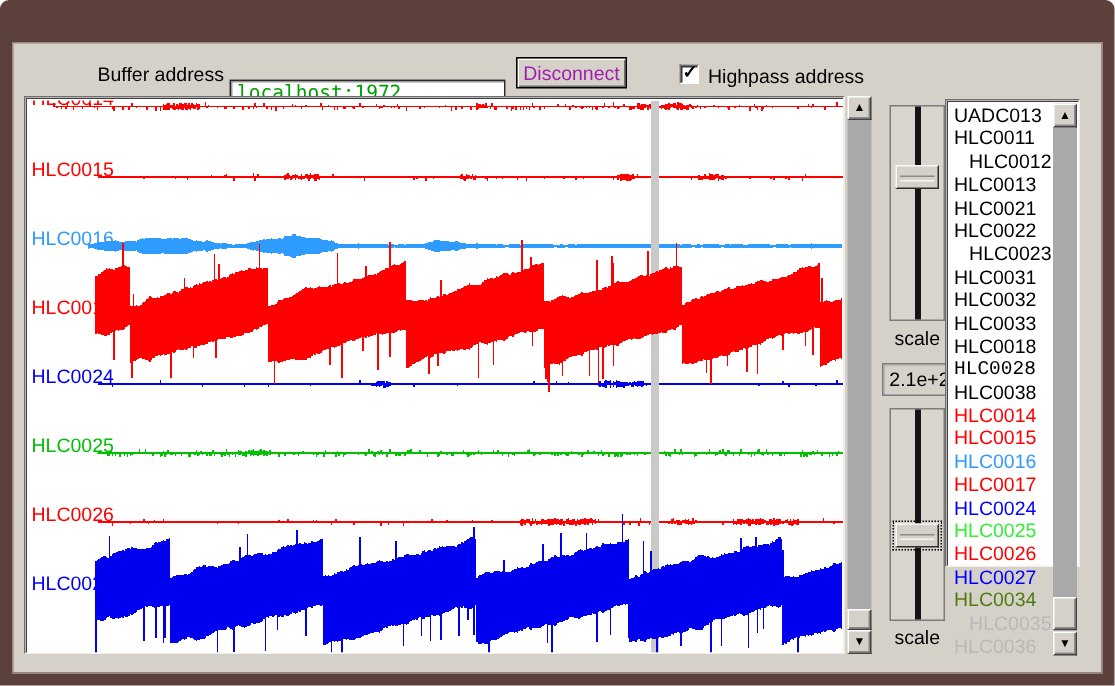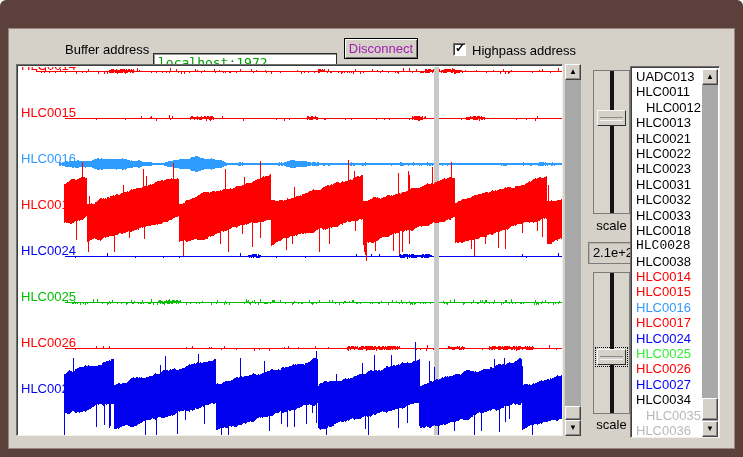--- a/index.html
+++ b/index.html
@@ -83,21 +83,21 @@
   .slider-thumb::after { content:""; position:absolute; left:2px; right:2px; top:6px; height:2px;
                          border-top:1px solid #8a8a8a; border-bottom:1px solid #f5f5f5; }
   .slider-thumb.focused { outline:1px dotted #000; outline-offset:1px; }
 
   .value-box { position:absolute; left:580px; top:214px; width:46px; height:22px; background:#d5d1c9;
                border:1px solid #7b7b7b; box-shadow:inset 1px 1px 0 #b9b5ad;
                text-align:right; line-height:20px; font-size:13px; color:#000; }
   .slider-caption { position:absolute; left:577px; width:53px; text-align:center; font-size:13px; color:#000; }
 
   
-  .chan-list { position:absolute; left:622px; top:38px; width:90px; height:372px; background:#fff; }
+  .chan-list { position:absolute; left:622px; top:38px; width:90px; height:312px; background:#fff; }
   .list-rows { position:absolute; left:2px; top:2px; width:68px; height:368px; overflow:hidden; }
   .list-row { height:15.4px; line-height:15.4px; padding-left:3px; font-size:13px; white-space:nowrap; cursor:default; }
   .list-sb { left:71px; top:2px; height:368px; }
 </style>
 </head>
 <body>
 
 <div class="window">
 
 
@@ -158,36 +158,36 @@
     <div class="slider-caption" style="top:389px;">scale</div>
 
     <div class="chan-list sunken">
       <div class="list-rows" id="list-rows">
           <div class="list-row" style="color: rgb(0, 0, 0);">UADC013</div>
           <div class="list-row" style="color: rgb(0, 0, 0);">HLC0011</div>
           <div class="list-row" style="color: rgb(0, 0, 0); text-align: right;">HLC0012</div>
           <div class="list-row" style="color: rgb(0, 0, 0);">HLC0013</div>
           <div class="list-row" style="color: rgb(0, 0, 0);">HLC0021</div>
           <div class="list-row" style="color: rgb(0, 0, 0);">HLC0022</div>
-          <div class="list-row" style="color: rgb(0, 0, 0);">HLC0023</div>
+          <div class="list-row" style="color: rgb(0, 0, 0); text-align: right;">HLC0023</div>
           <div class="list-row" style="color: rgb(0, 0, 0);">HLC0031</div>
           <div class="list-row" style="color: rgb(0, 0, 0);">HLC0032</div>
           <div class="list-row" style="color: rgb(0, 0, 0);">HLC0033</div>
           <div class="list-row" style="color: rgb(0, 0, 0);">HLC0018</div>
           <div class="list-row" style="color: rgb(0, 0, 0); font-family: Liberation Mono, monospace;">HLC0028</div>
           <div class="list-row" style="color: rgb(0, 0, 0);">HLC0038</div>
           <div class="list-row" style="color: rgb(255, 0, 0);">HLC0014</div>
           <div class="list-row" style="color: rgb(255, 0, 0);">HLC0015</div>
           <div class="list-row" style="color: rgb(51, 153, 255);">HLC0016</div>
           <div class="list-row" style="color: rgb(255, 0, 0);">HLC0017</div>
           <div class="list-row" style="color: rgb(0, 0, 255);">HLC0024</div>
           <div class="list-row" style="color: rgb(51, 238, 51);">HLC0025</div>
           <div class="list-row" style="color: rgb(255, 0, 0);">HLC0026</div>
           <div class="list-row" style="color: rgb(0, 0, 255);">HLC0027</div>
-          <div class="list-row" style="color: #000000;">HLC0034</div>
+          <div class="list-row" style="color: #4d7c0f;">HLC0034</div>
           <div class="list-row" style="color: rgb(185, 185, 185); text-align: right;">HLC0035</div>
           <div class="list-row" style="color: rgb(185, 185, 185);">HLC0036</div>
         </div>
       <div class="vsb list-sb">
         <div class="sb-btn" style="top:0;"><span>▲</span></div>
         <div class="sb-thumb" style="bottom:17px; height:22px;"></div>
         <div class="sb-btn" style="bottom:0;"><span>▼</span></div>
       </div>
     </div>
 

